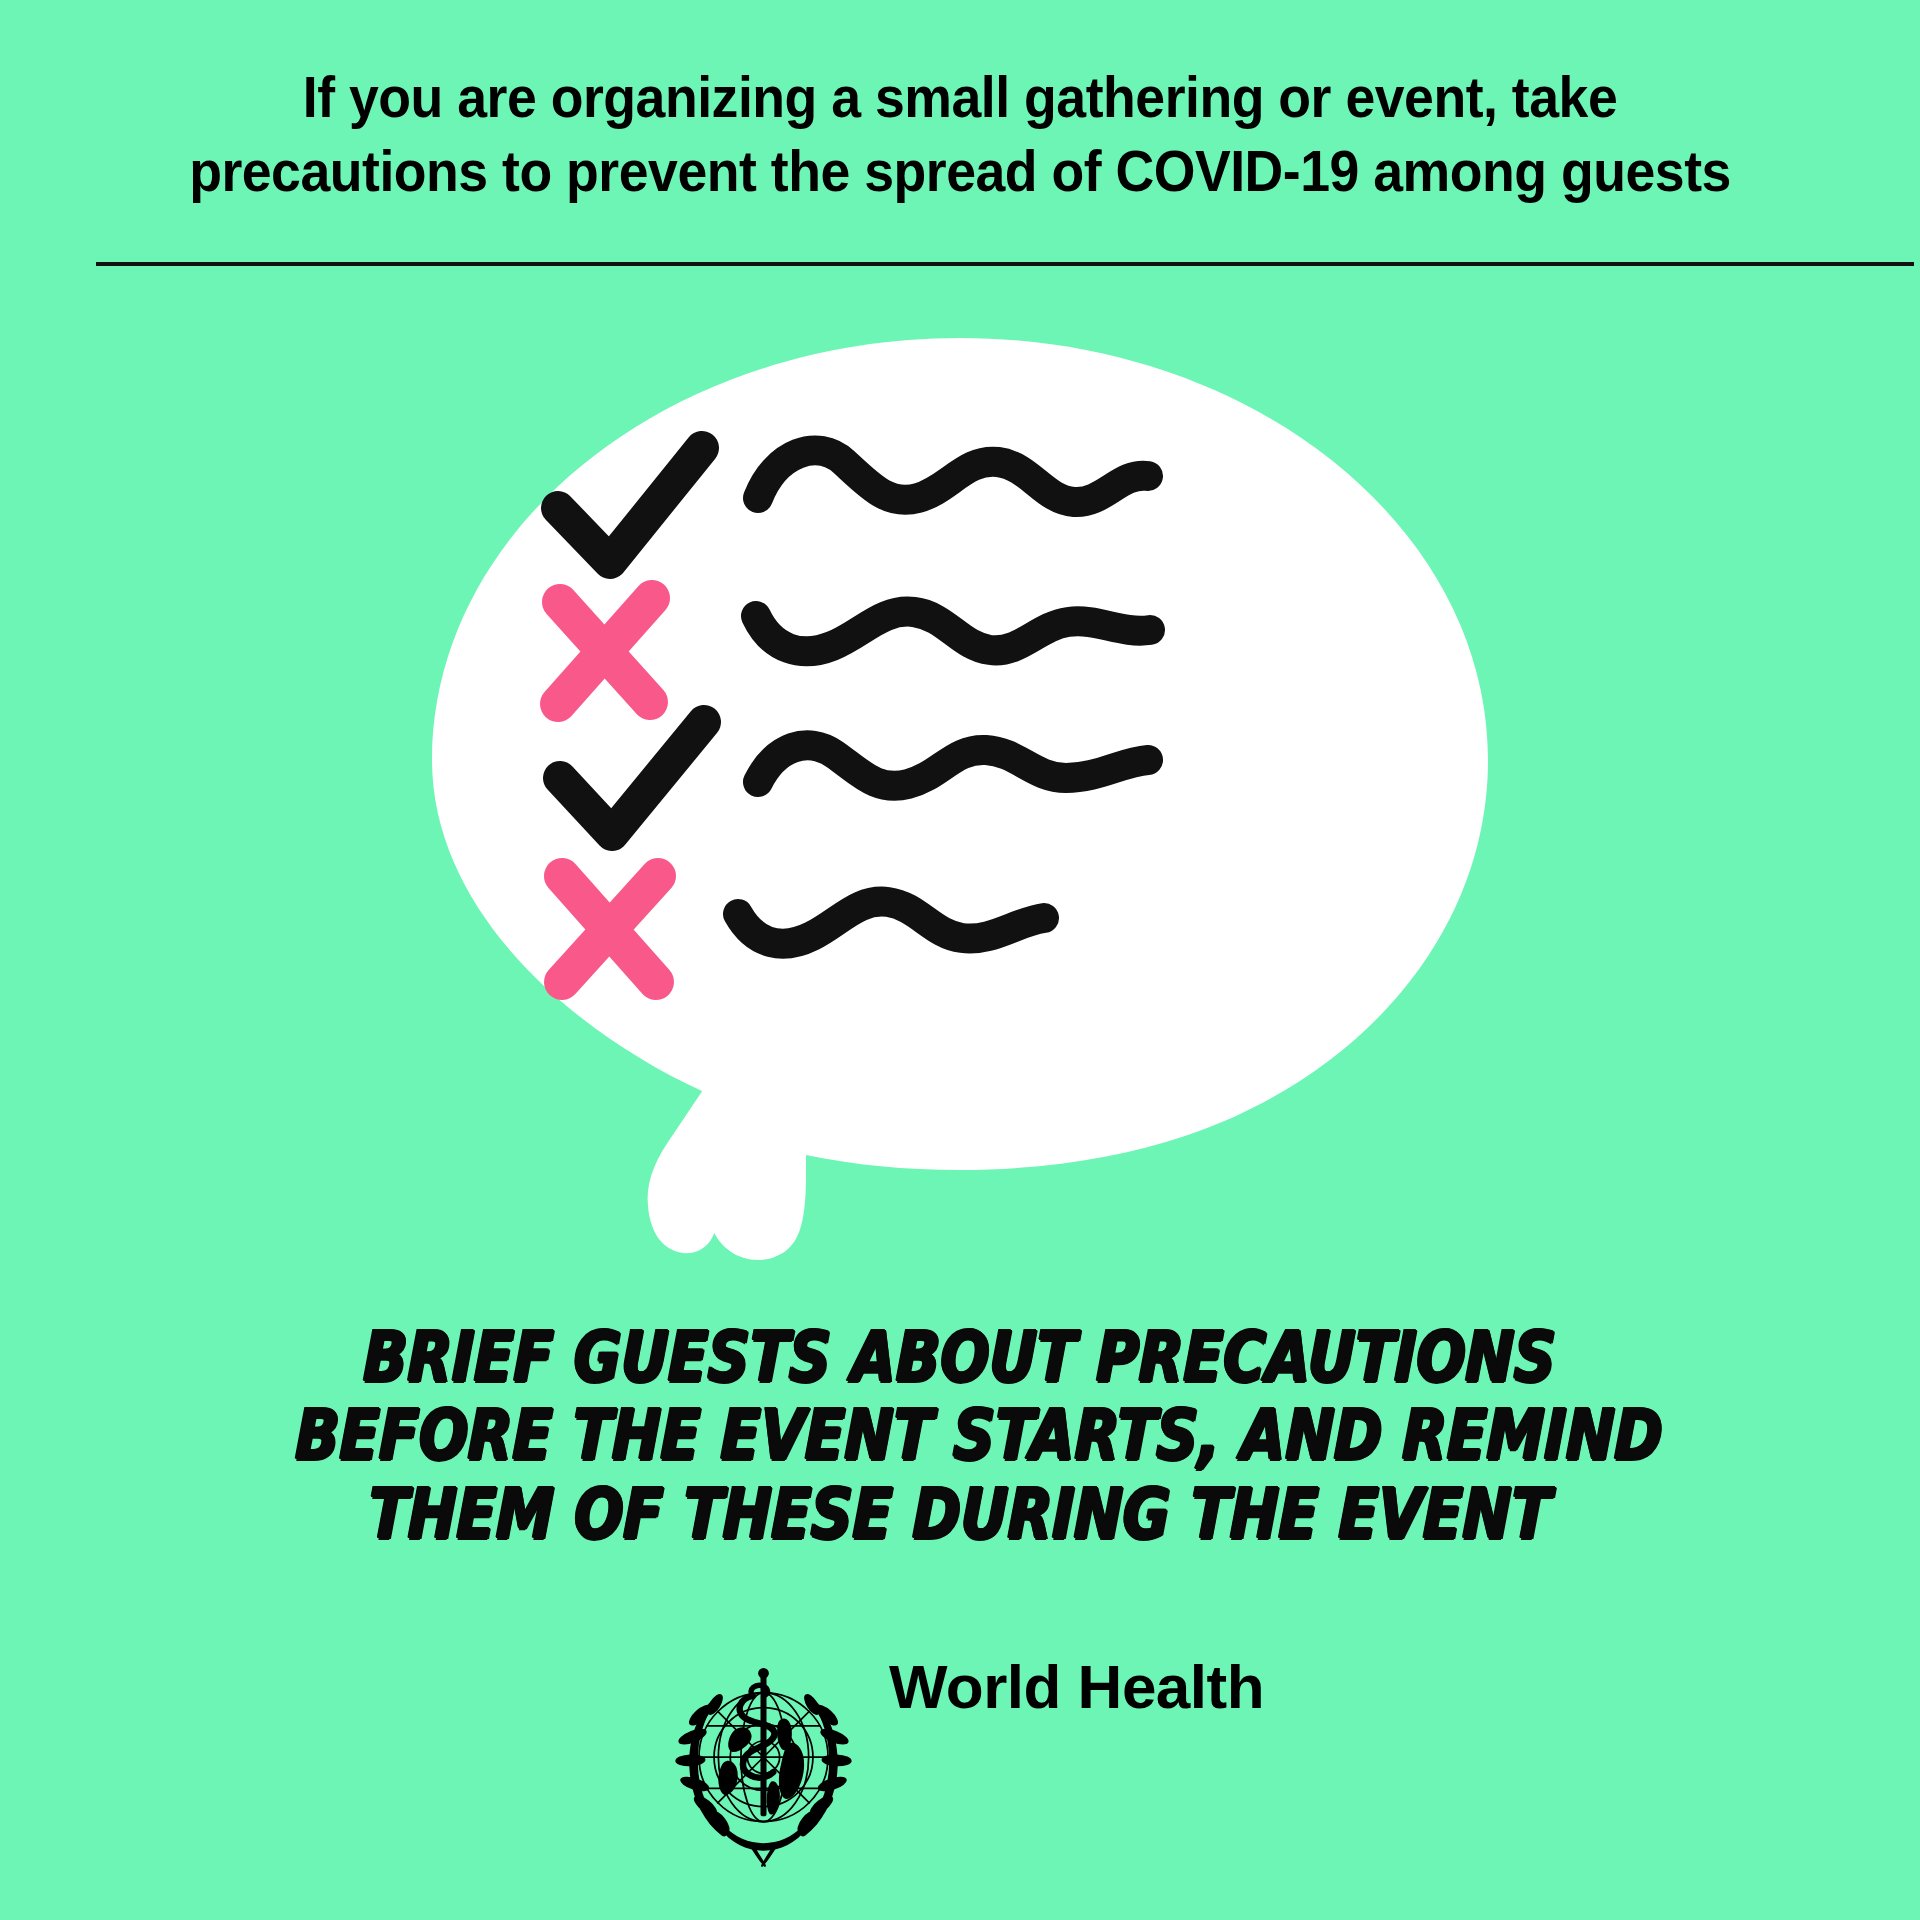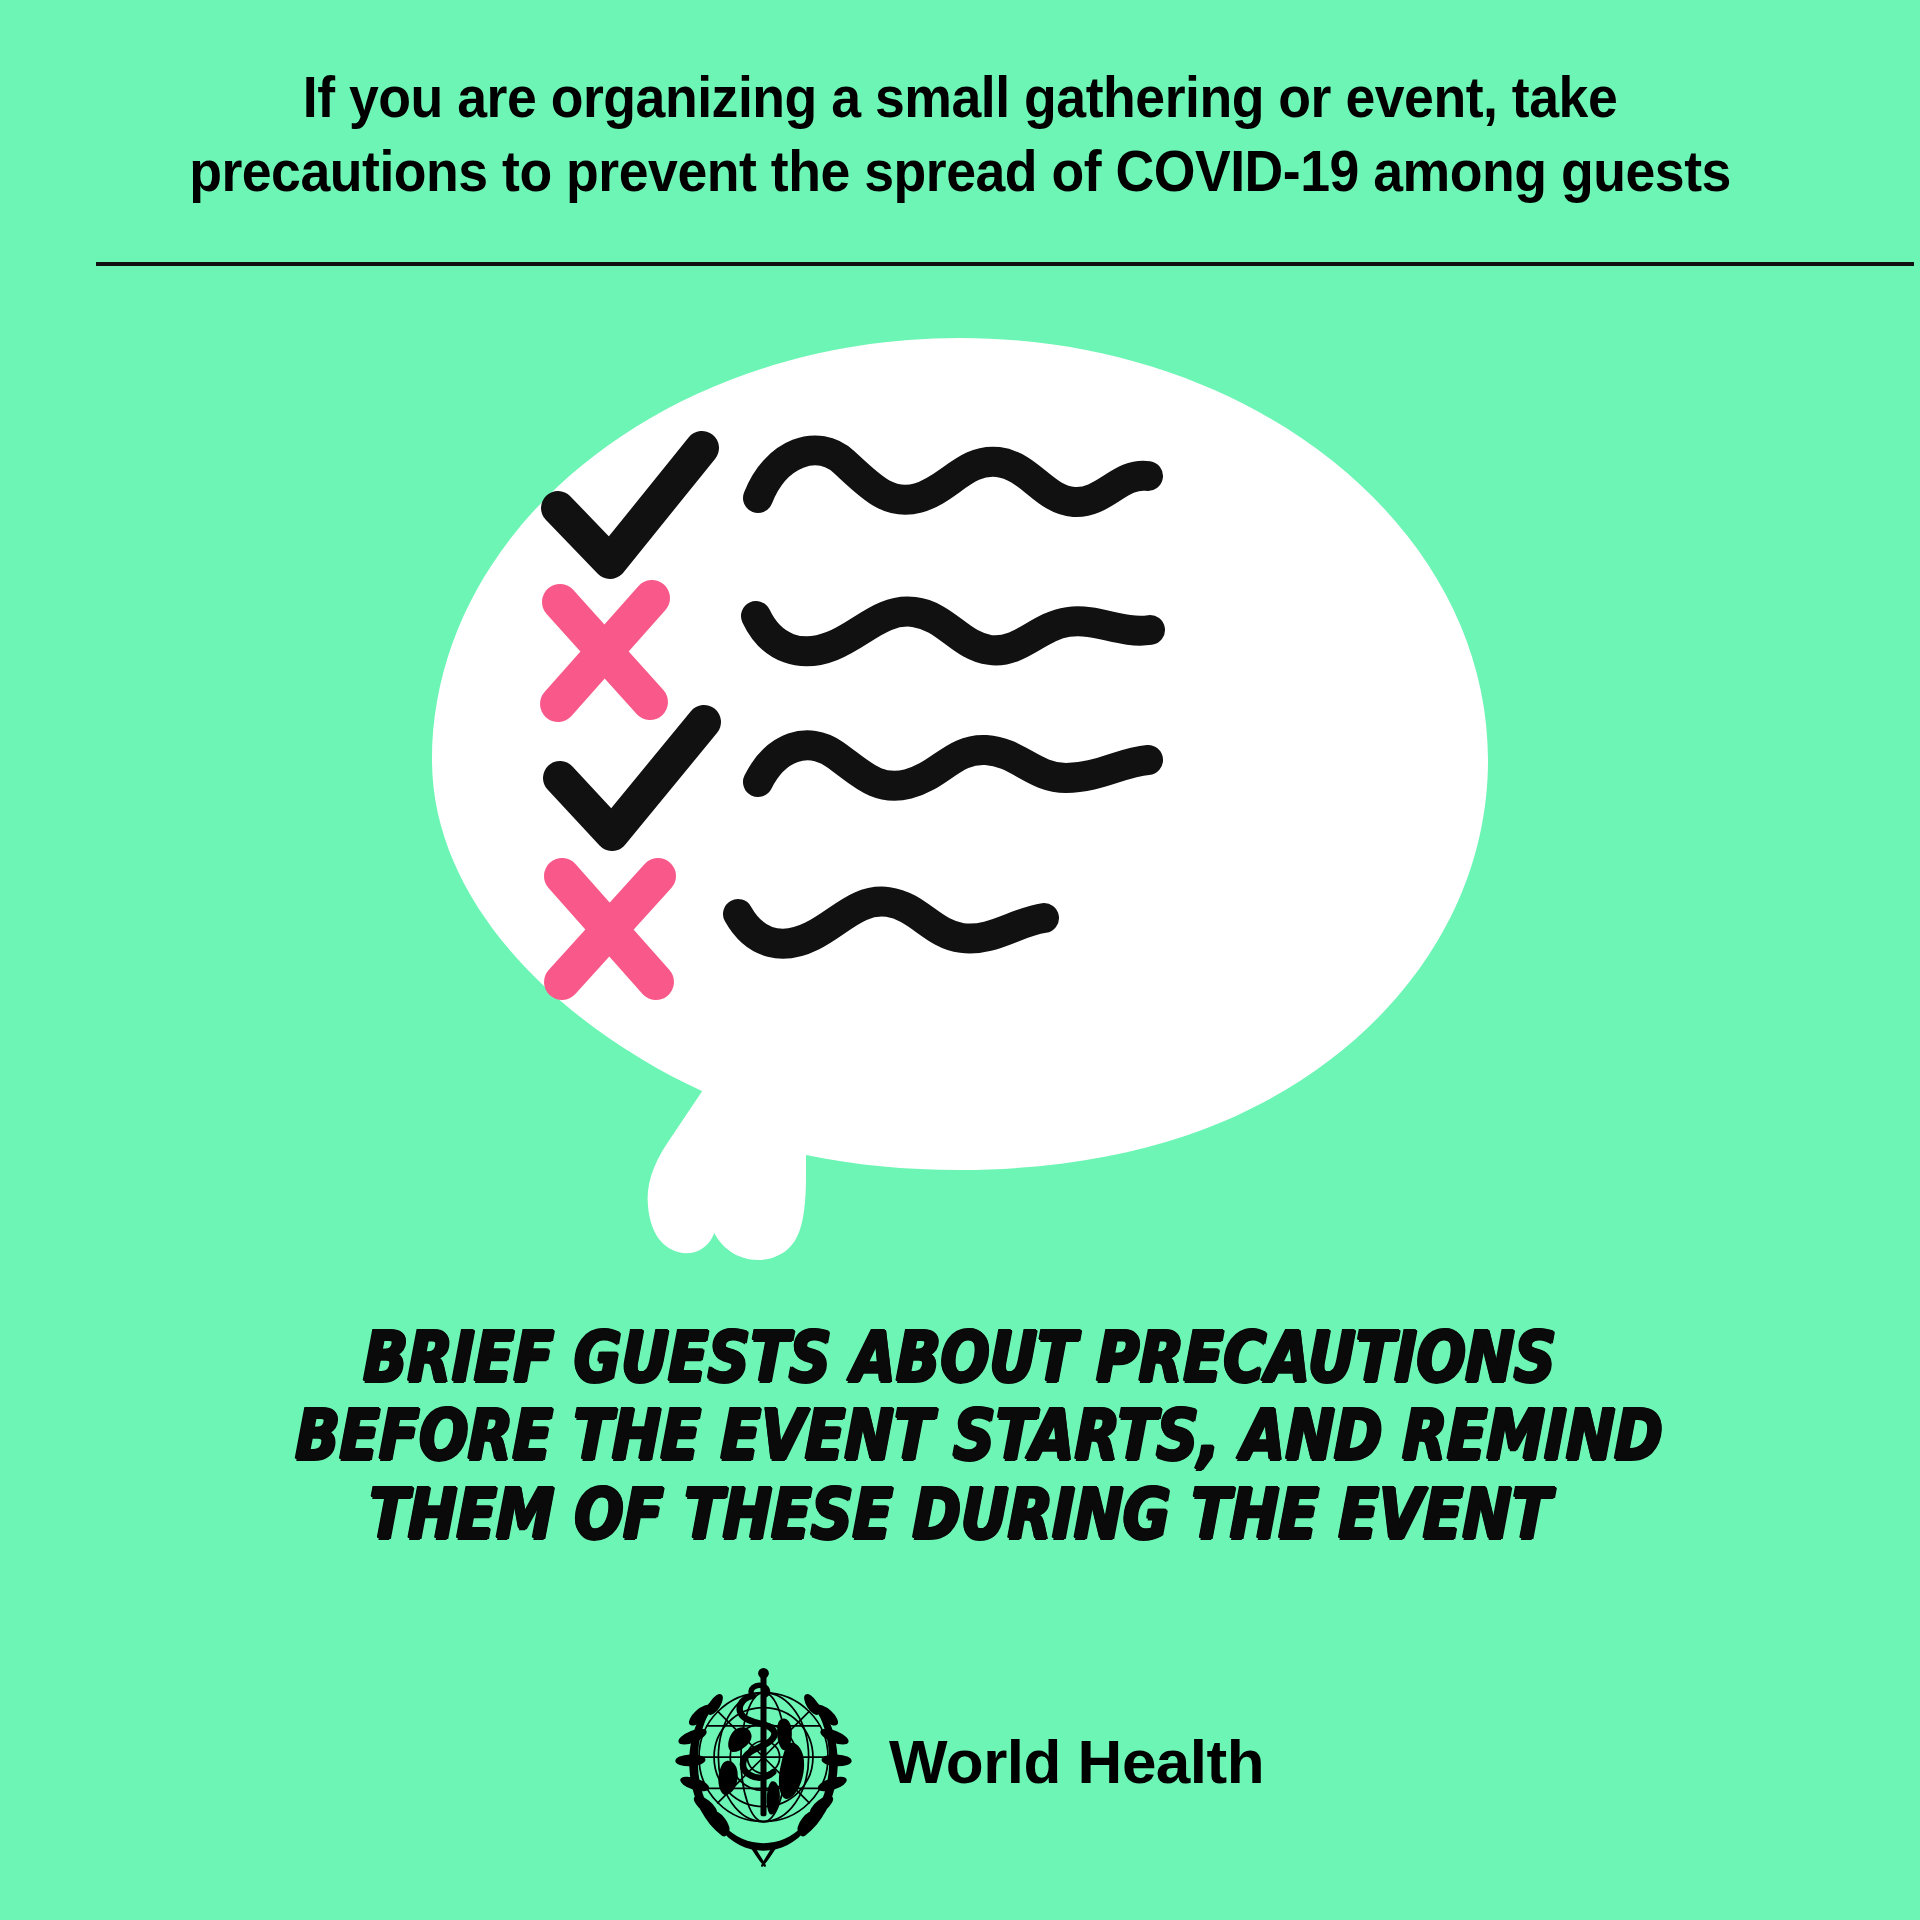--- a/index.html
+++ b/index.html
@@ -79,21 +79,21 @@
        2px 1px 0 #0a0a0a, -2px -1px 0 #0a0a0a;
   }
 
   
   .who{
     position:absolute;
     left:0;right:0;
     top:1655px;
     display:flex;
     justify-content:center;
-    align-items:center;
+    align-items:flex-start;
     gap:18px;
   }
   .who-emblem{width:215px;height:215px;display:block;}
   .who-text{
     display:flex;
     flex-direction:column;
     justify-content:center;
     line-height:1.04;
   }
   .who-text span{

